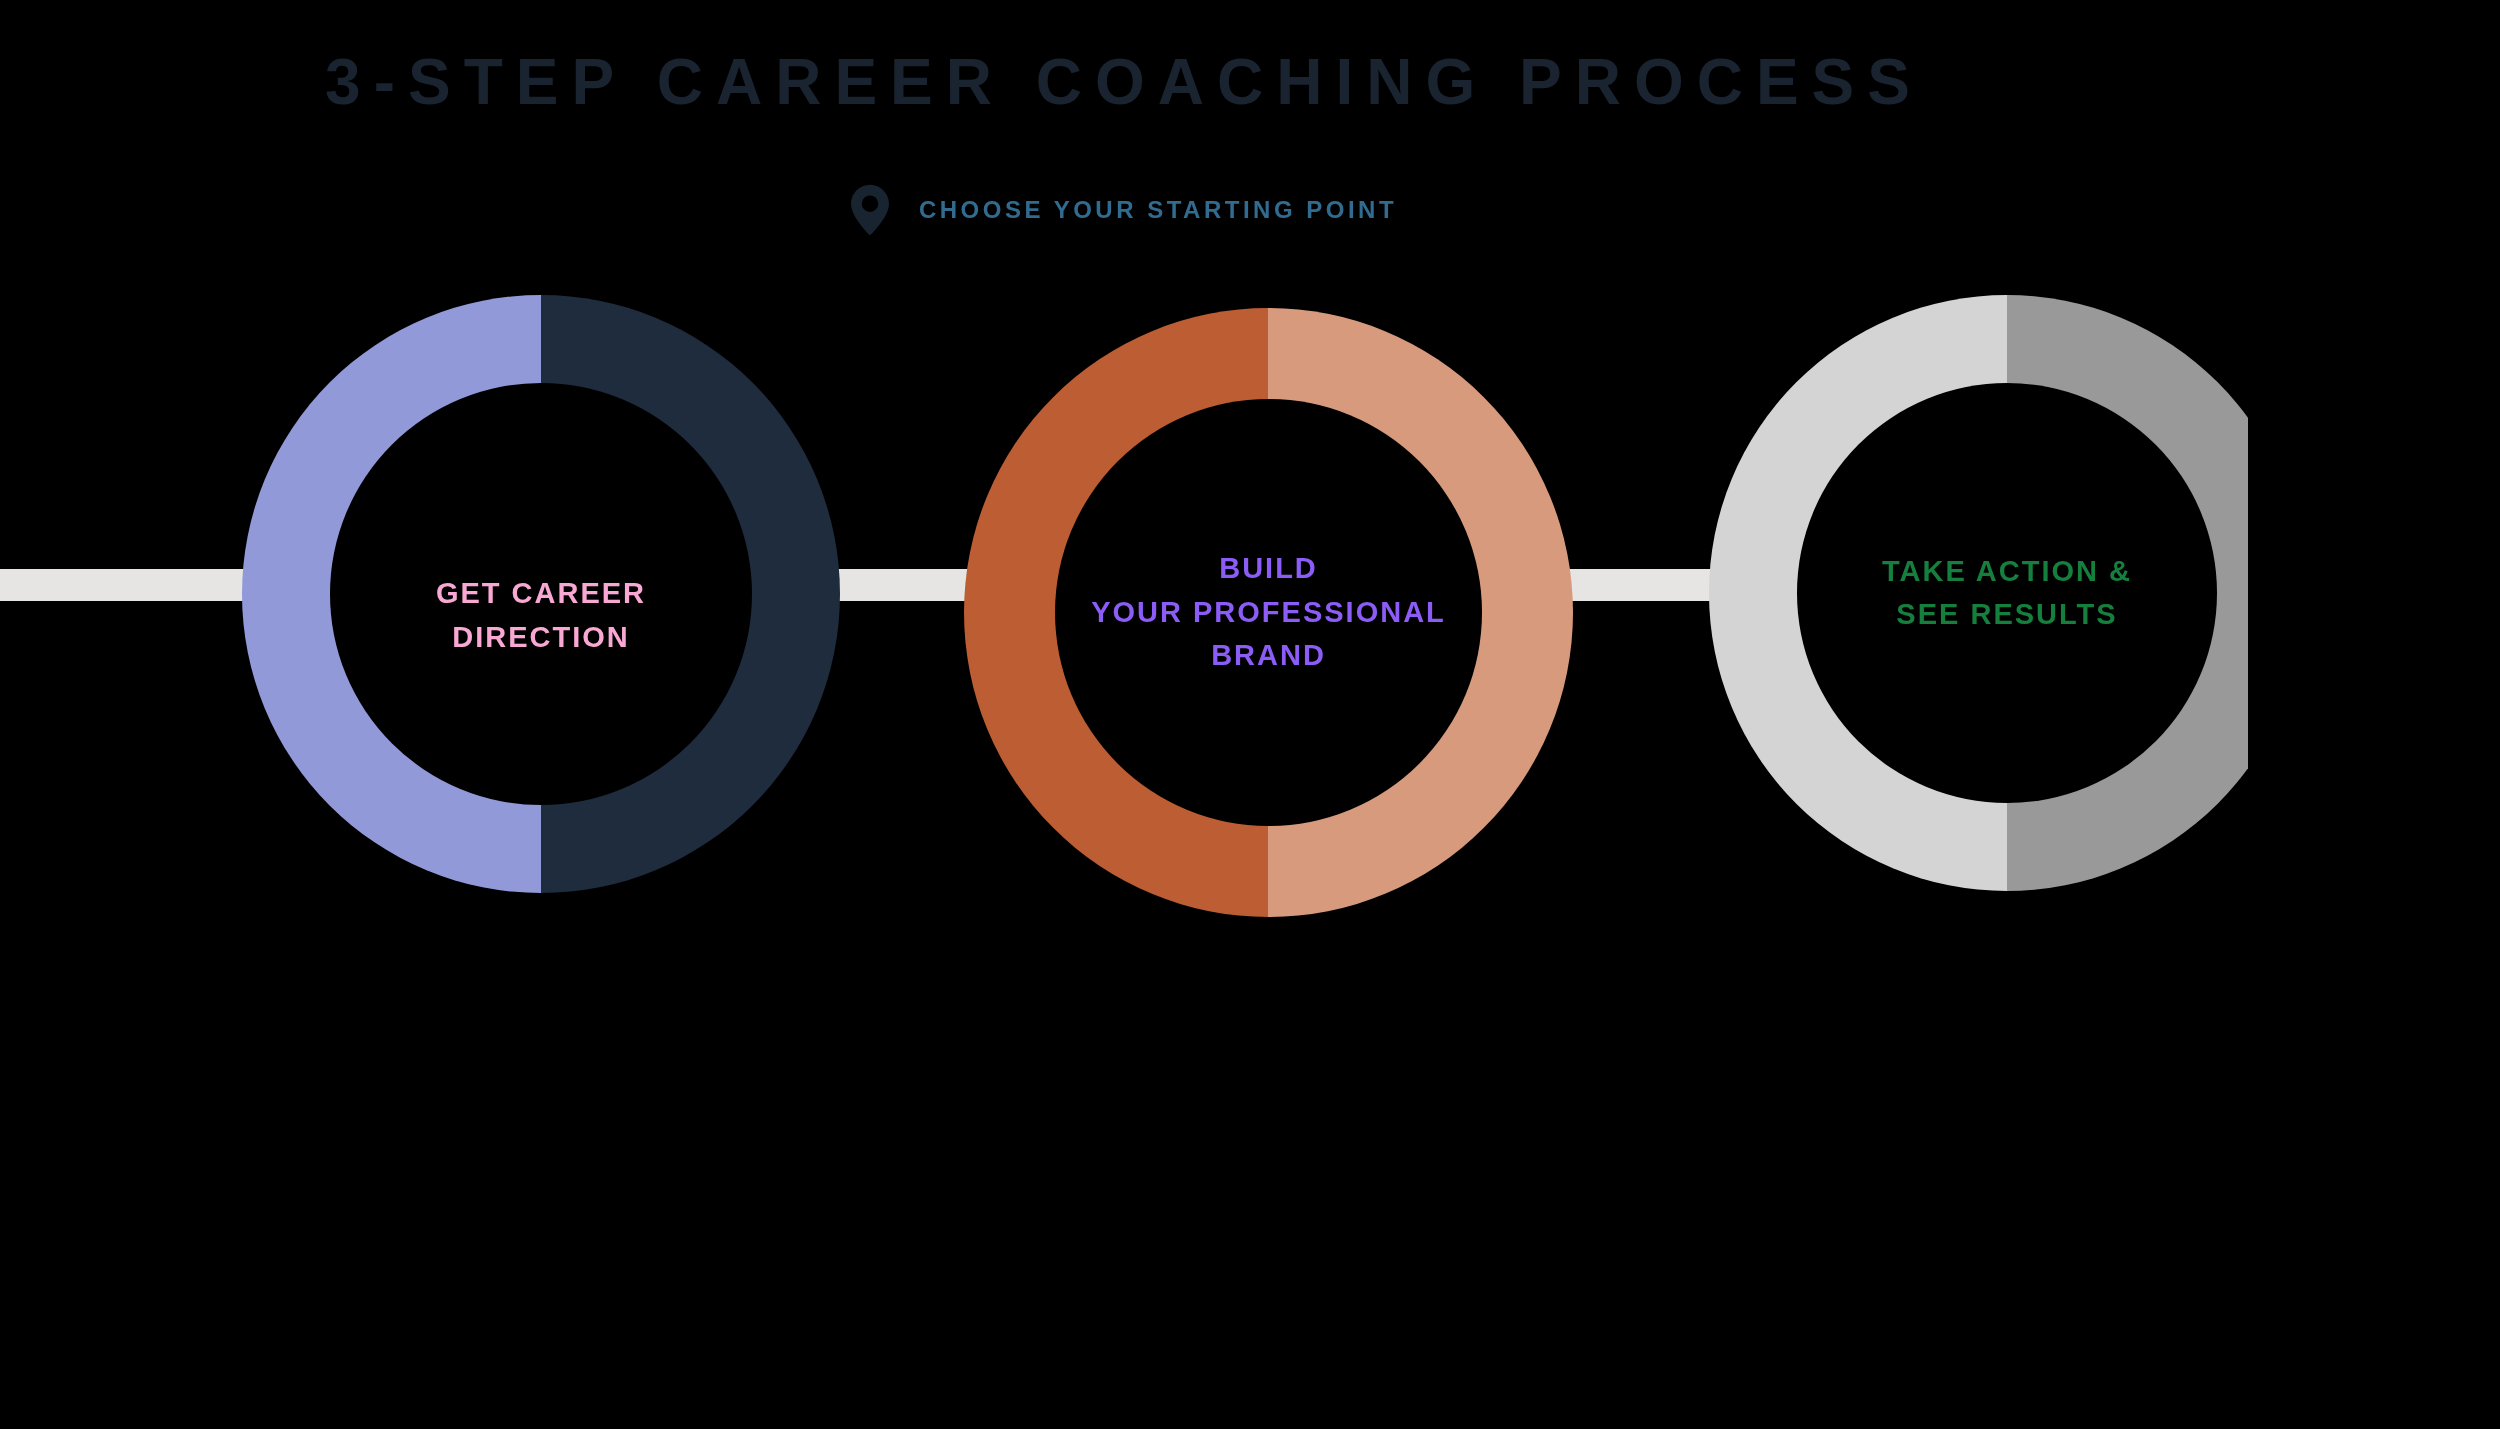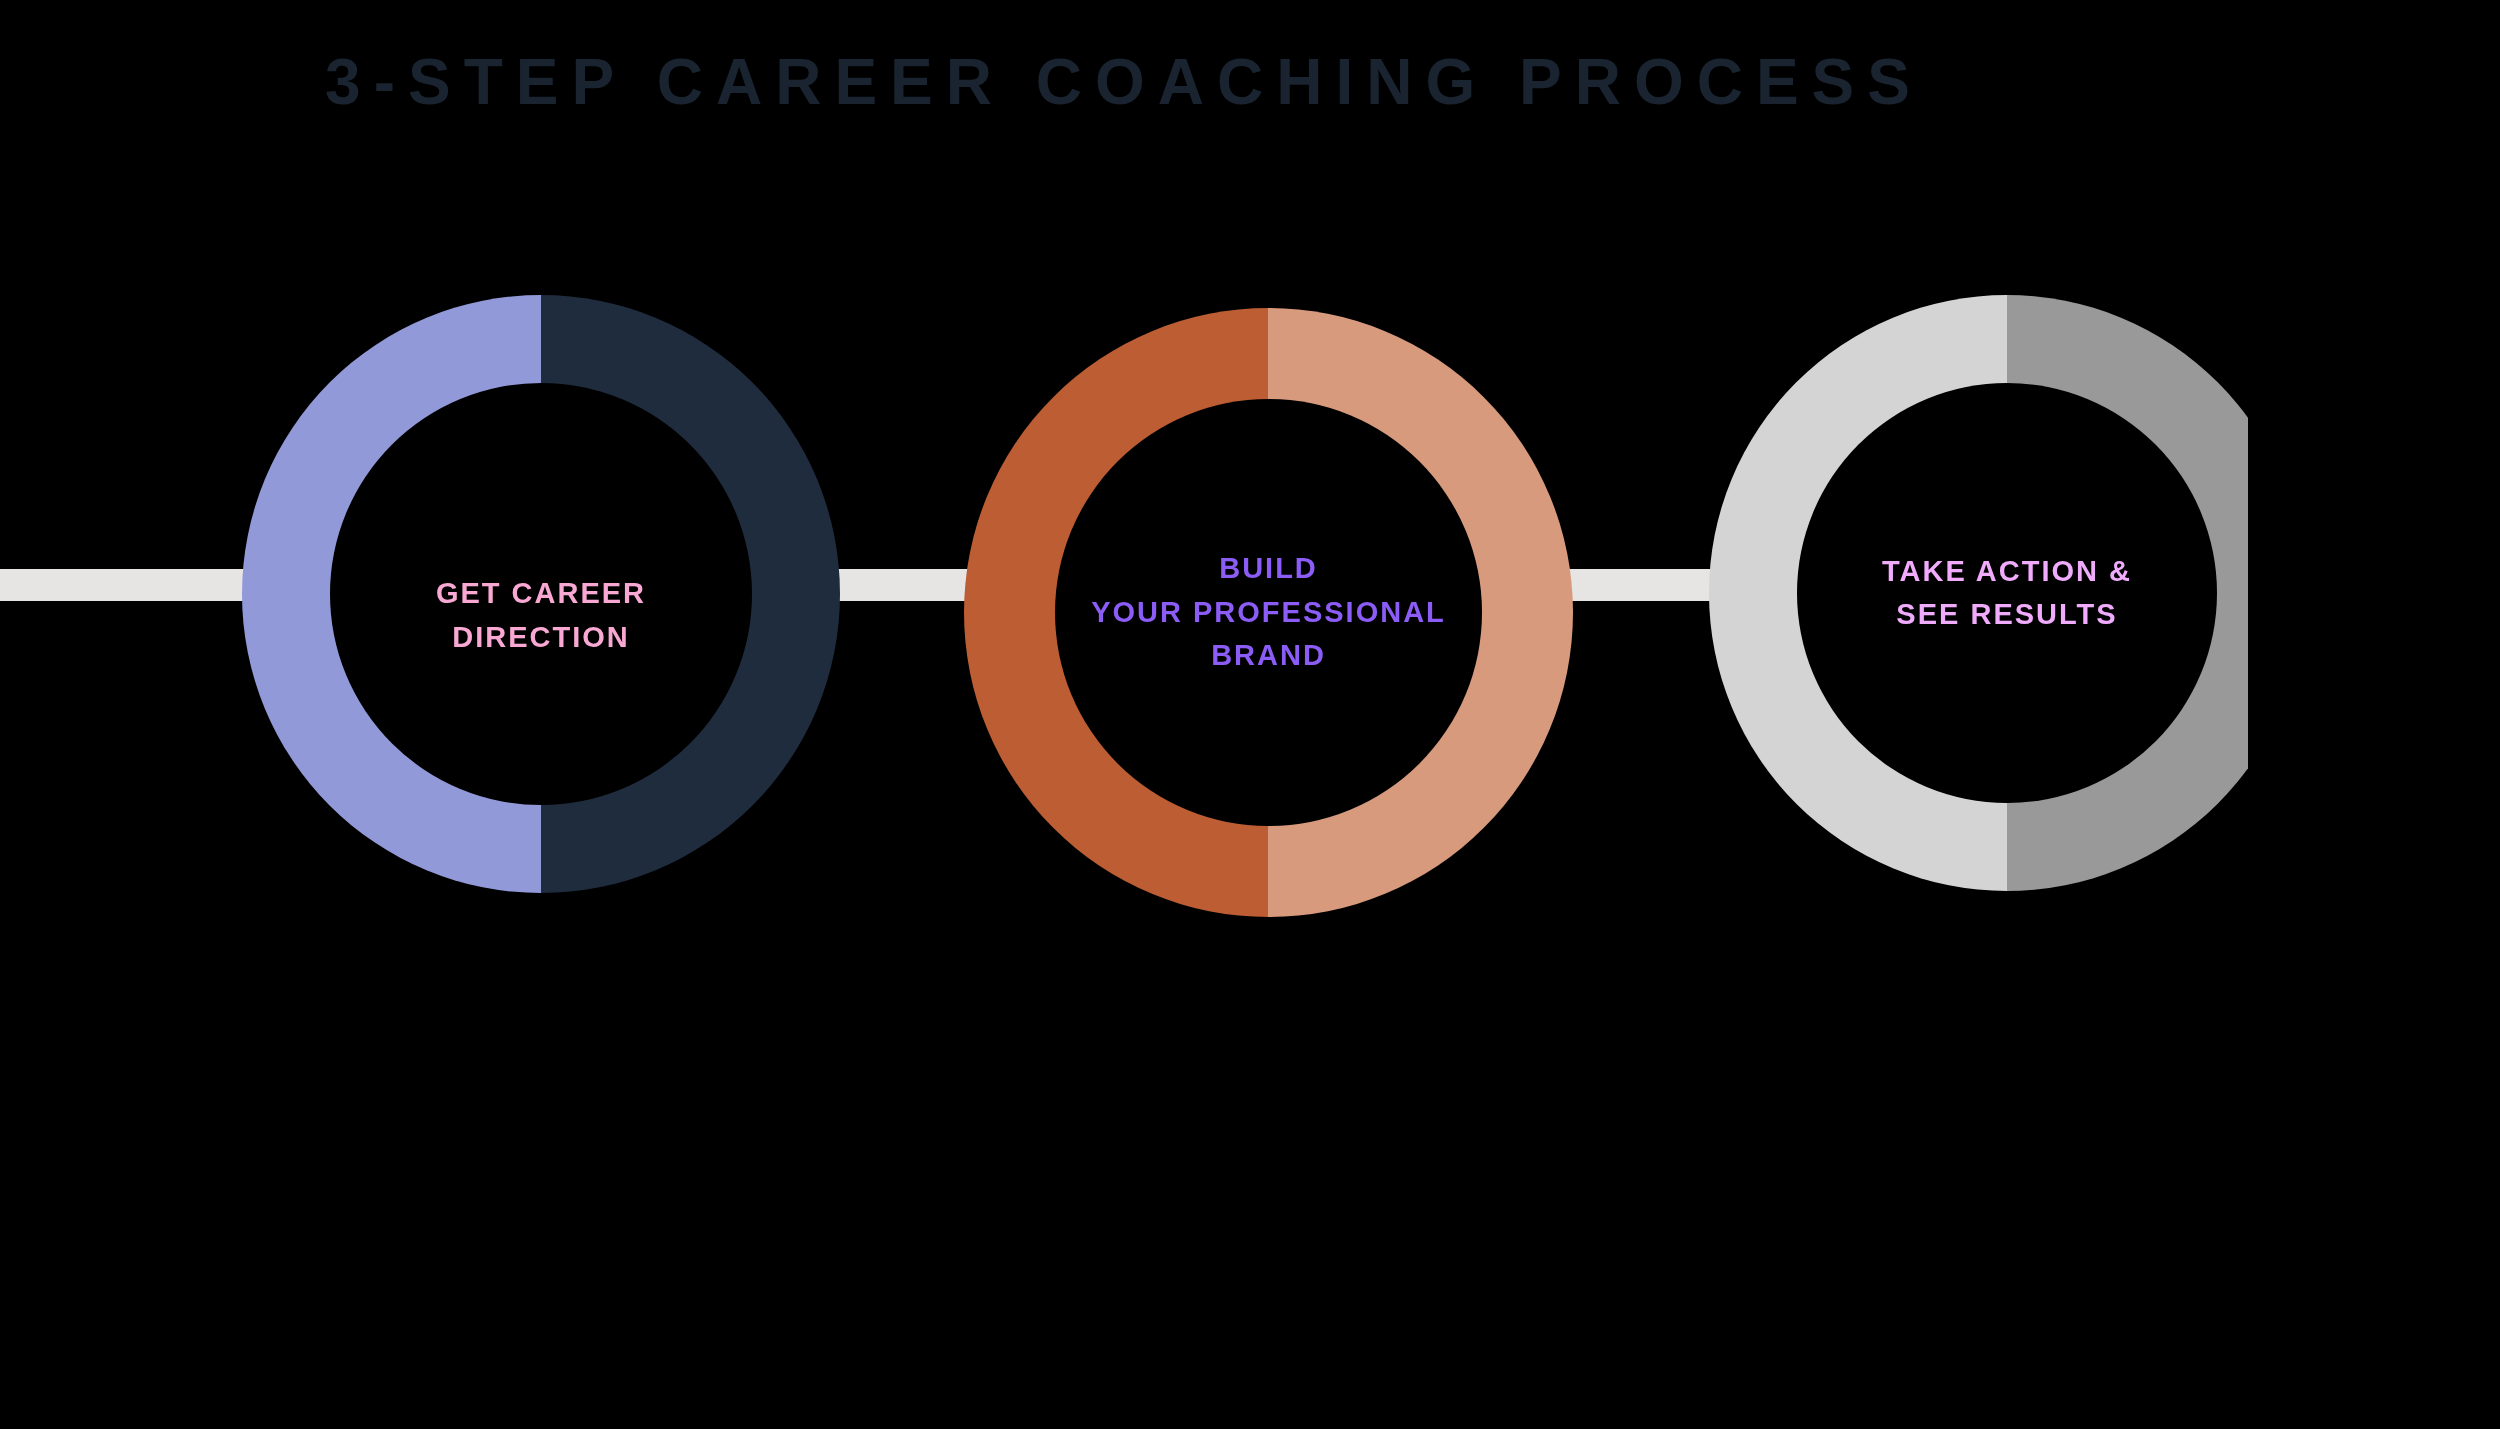--- a/index.html
+++ b/index.html
@@ -93,38 +93,46 @@
     text-transform: uppercase;
   }
 </style>
 </head>
 <body>
 
 <div class="canvas">
 
   <h1 class="page-title">3-STEP CAREER COACHING PROCESS</h1>
 
+  <div class="subtitle-row">
+    <span class="pin-icon">
+      <svg viewBox="0 0 24 32" xmlns="http://www.w3.org/2000/svg">
+        <path fill="var(--pin, #182430)" d="M12 0C5.4 0 0 5.4 0 12c0 8.6 12 20 12 20s12-11.4 12-20C24 5.4 18.6 0 12 0zm0 17.2a5.2 5.2 0 1 1 0-10.4 5.2 5.2 0 0 1 0 10.4z"></path>
+      </svg>
+    </span>
+    <span class="subtitle-label">CHOOSE YOUR STARTING POINT</span>
+  </div>
 
   <div class="timeline"></div>
 
   <div class="ring ring-1" style="background: linear-gradient(90deg, rgb(145, 153, 217) 0px, rgb(145, 153, 217) 50%, rgb(31, 44, 62) 50%, rgb(31, 44, 62) 100%);">
     <div class="hole">
       <div class="step-label" style="color: #f9a8d4; margin-top: 43px;">GET CAREER
 DIRECTION</div>
     </div>
   </div>
 
   <div class="ring ring-2" style="background: linear-gradient(90deg, rgb(189, 93, 51) 0px, rgb(189, 93, 51) 50%, rgb(216, 154, 125) 50%, rgb(216, 154, 125) 100%);">
     <div class="hole">
       <div class="step-label" style="color: #8b5cf6;">BUILD
 YOUR PROFESSIONAL
 BRAND</div>
     </div>
   </div>
 
   <div class="ring ring-3" style="background: linear-gradient(90deg, rgb(212, 212, 212) 0px, rgb(212, 212, 212) 50%, rgb(153, 153, 153) 50%, rgb(153, 153, 153) 100%);">
     <div class="hole">
-      <div class="step-label" style="color: #f0abfc;">TAKE ACTION &amp;
+      <div class="step-label" style="color: #15803d;">TAKE ACTION &amp;
 SEE RESULTS</div>
     </div>
   </div>
 
 </div>
 
 </body></html>

